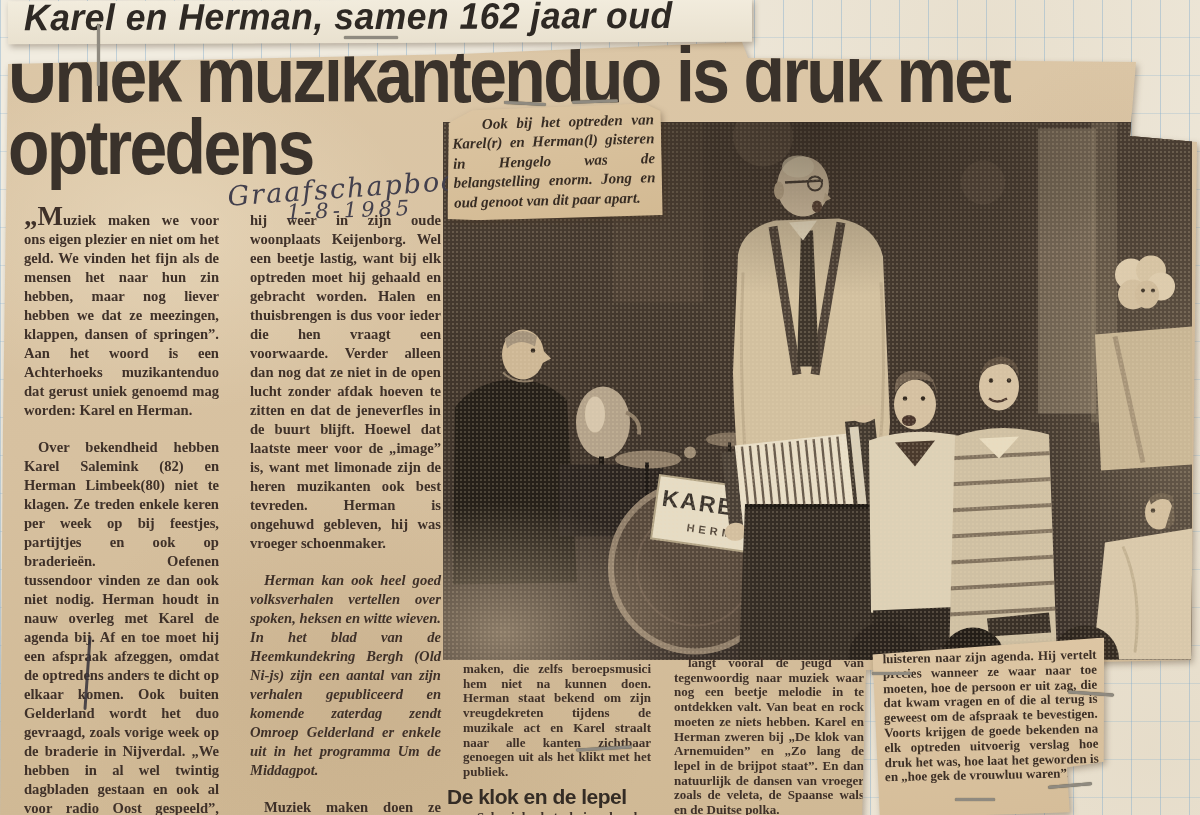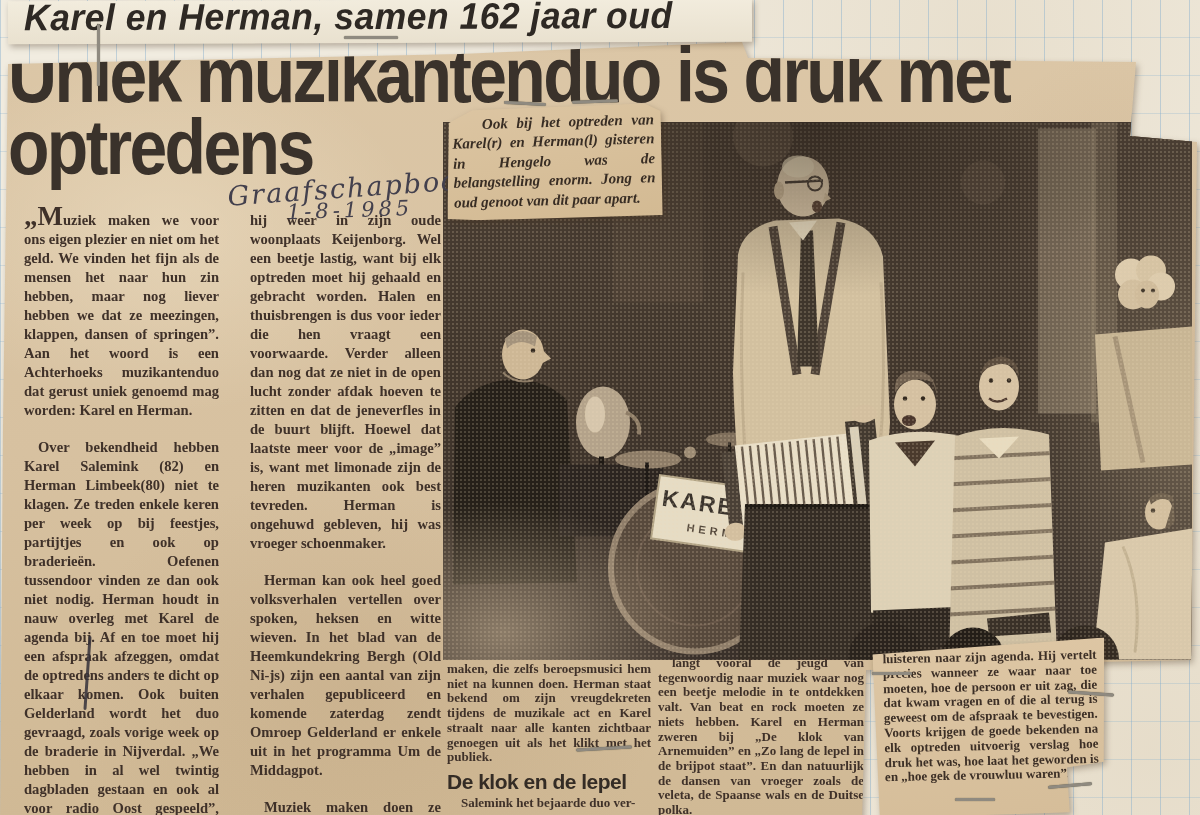--- a/index.html
+++ b/index.html
@@ -44,27 +44,27 @@
   }
   .handwriting{position:absolute;left:228px;top:166px;color:#43404d;
     font-family:"DejaVu Serif",serif;font-style:italic;transform:rotate(-4deg);}
   .handwriting .hw1{font-size:27px;letter-spacing:2px;}
   .handwriting .hw2{font-size:21px;letter-spacing:4px;margin-left:58px;margin-top:-4px;transform:rotate(2deg);}
   
   .col{position:absolute;color:#3f3129;text-align:justify;font-weight:700;}
   .big-col{font-size:14.6px;line-height:19px;}
   .small-col{font-size:13px;line-height:14.7px;}
   .col p{margin:0 0 18px 16px;}
-  .small-col p{margin:0 0 10px 0;}
+  .small-col p{margin:0 0 10px 16px;}
   .col p.indent{text-indent:14px;}
   .initial{font-size:27px;line-height:14px;font-weight:700;}
   .subhead{font-family:Liberation Sans, sans-serif;font-weight:bold;color:#342c25;
     font-size:23px;margin:4px 0 8px 0;letter-spacing:-.5px;}
   .subhead.small{font-size:21px;margin:10px 0 6px 0;}
-  .italicpara{}
+  .italicpara{font-style:italic;}
   #col1{left:8px;top:203px;width:211px;}
   #col2{left:234px;top:205px;width:207px;}
   #col3{left:447px;top:656px;width:204px;}
   #col4{left:658px;top:650px;width:206px;}
   
   .photo{position:absolute;left:443px;top:116px;width:749px;height:538px;background:#463a30;overflow:hidden;}
   .photo::after{content:"";position:absolute;inset:0;
     background-image:radial-gradient(circle, rgba(236,216,184,.20) 1px, transparent 1.4px);
     background-size:4px 4px;pointer-events:none;}
   .photo::before{content:"";position:absolute;inset:0;z-index:2;

